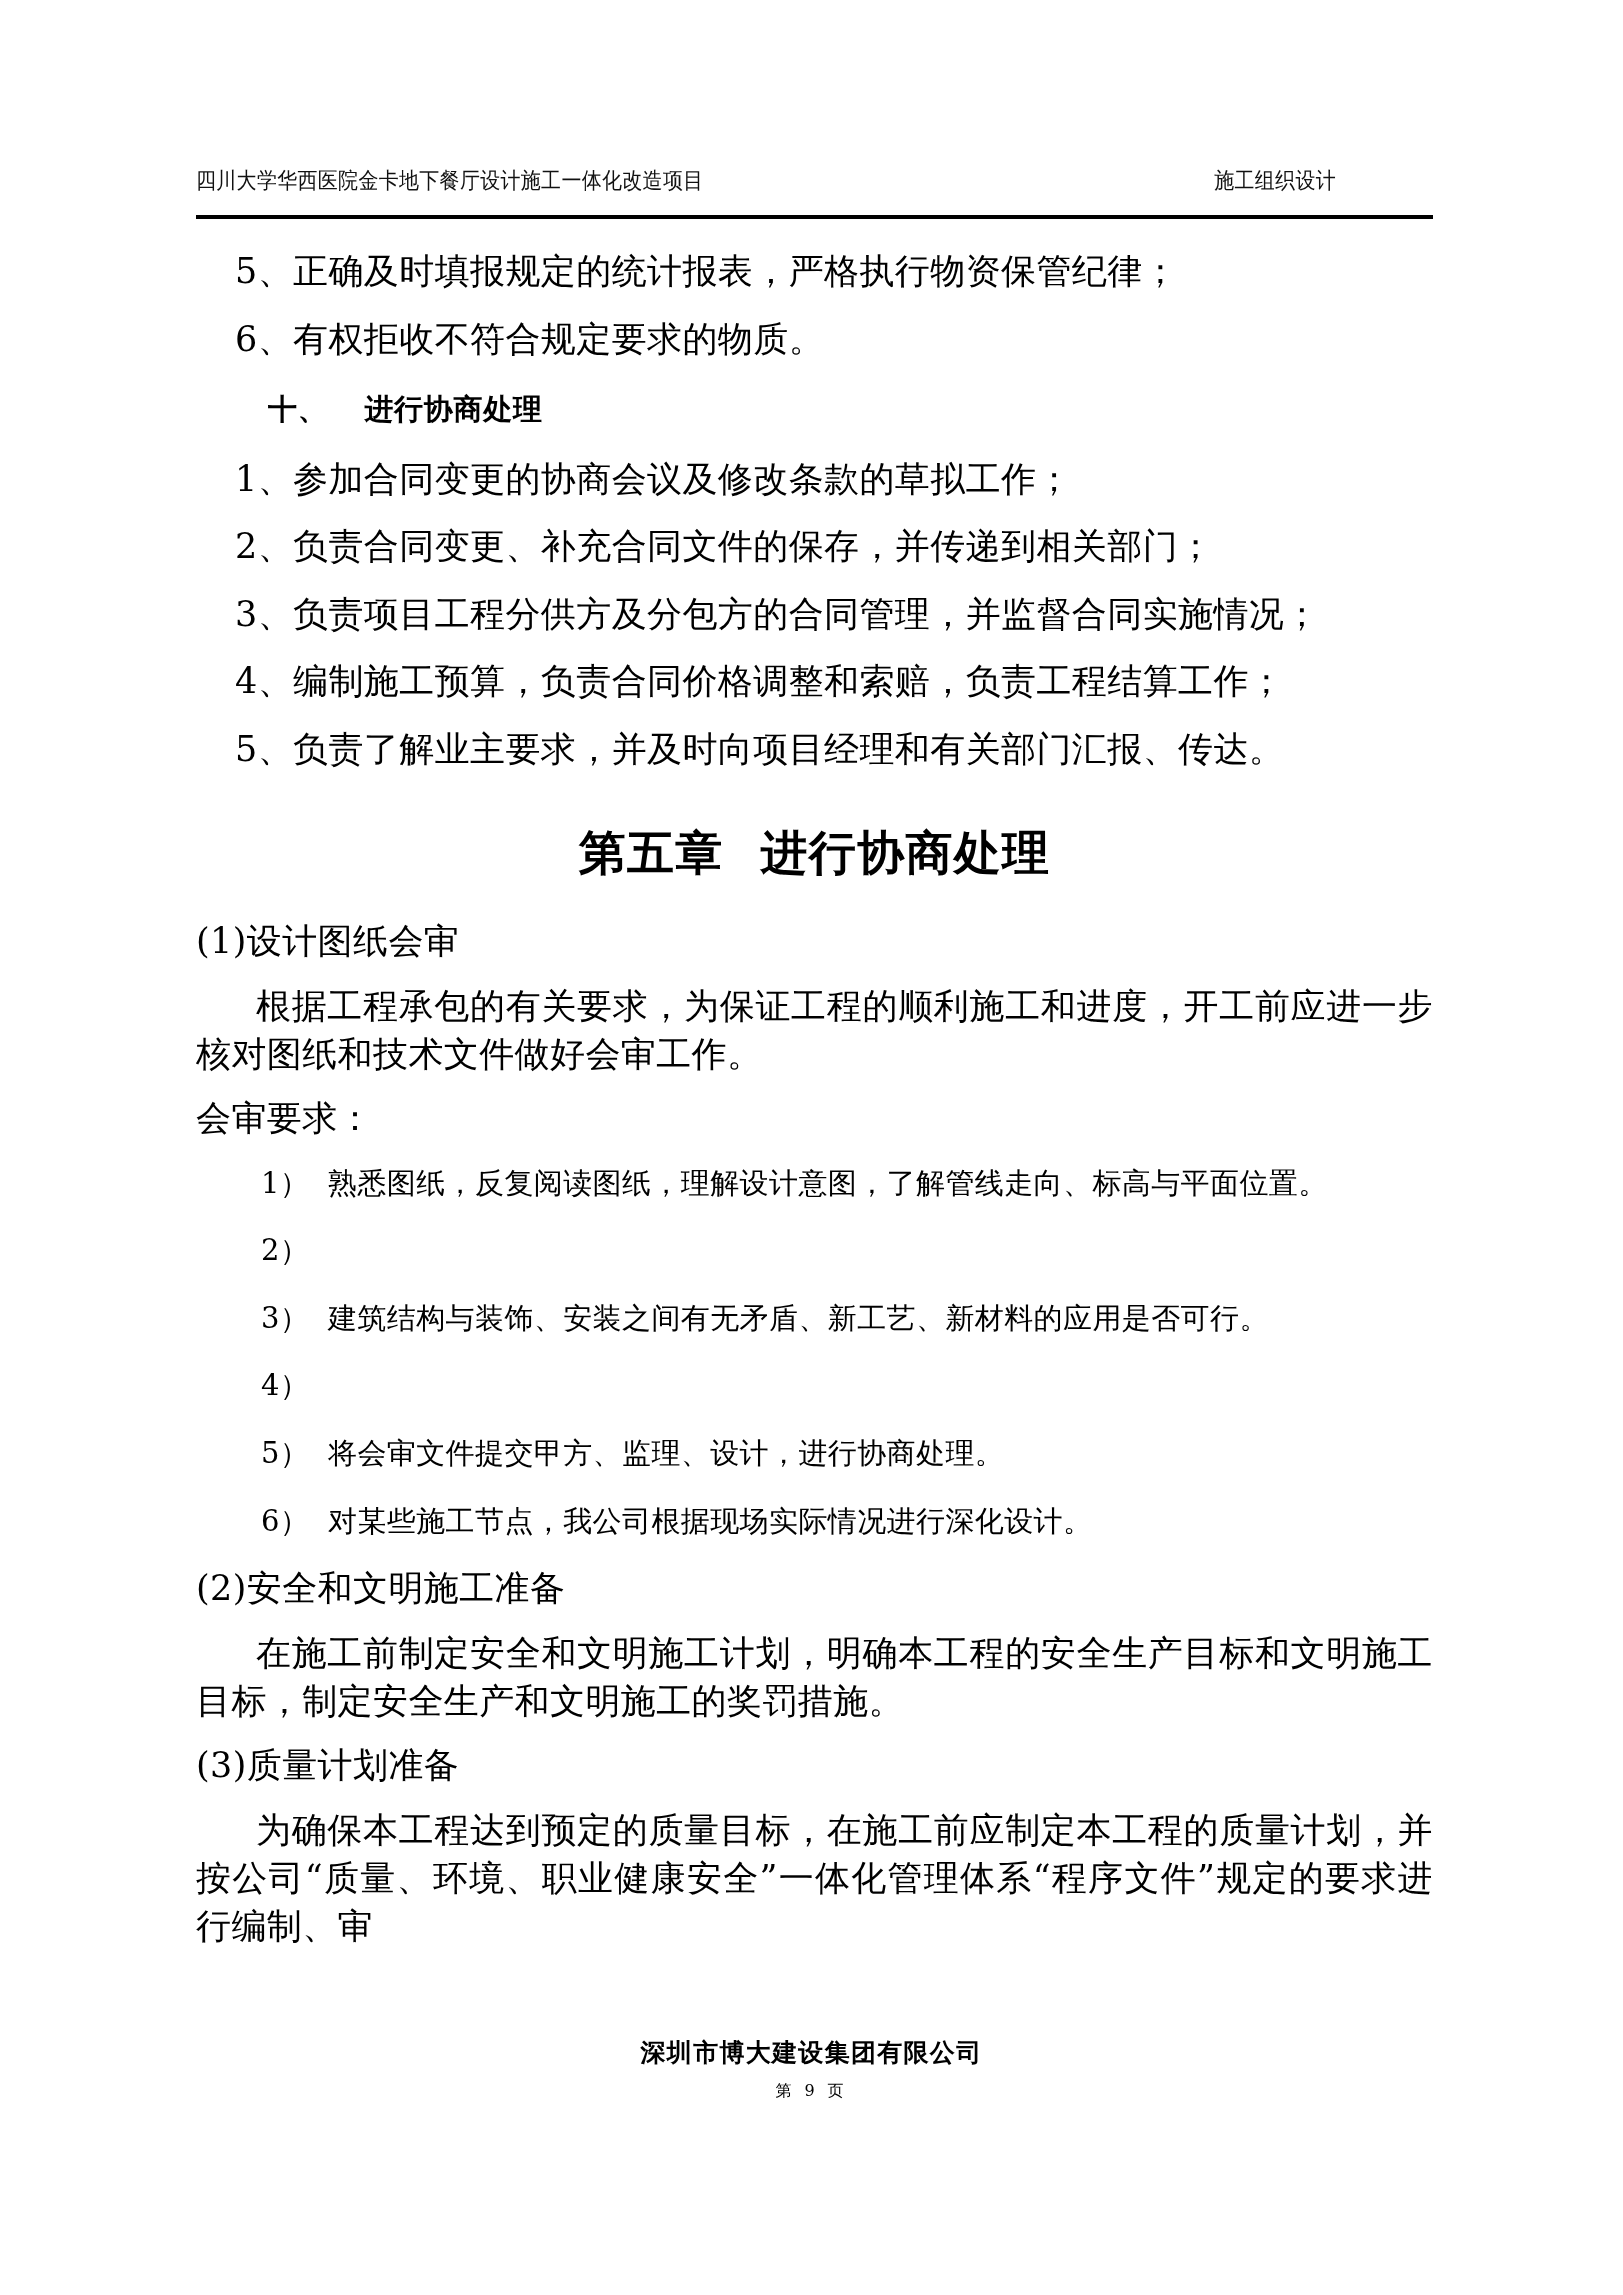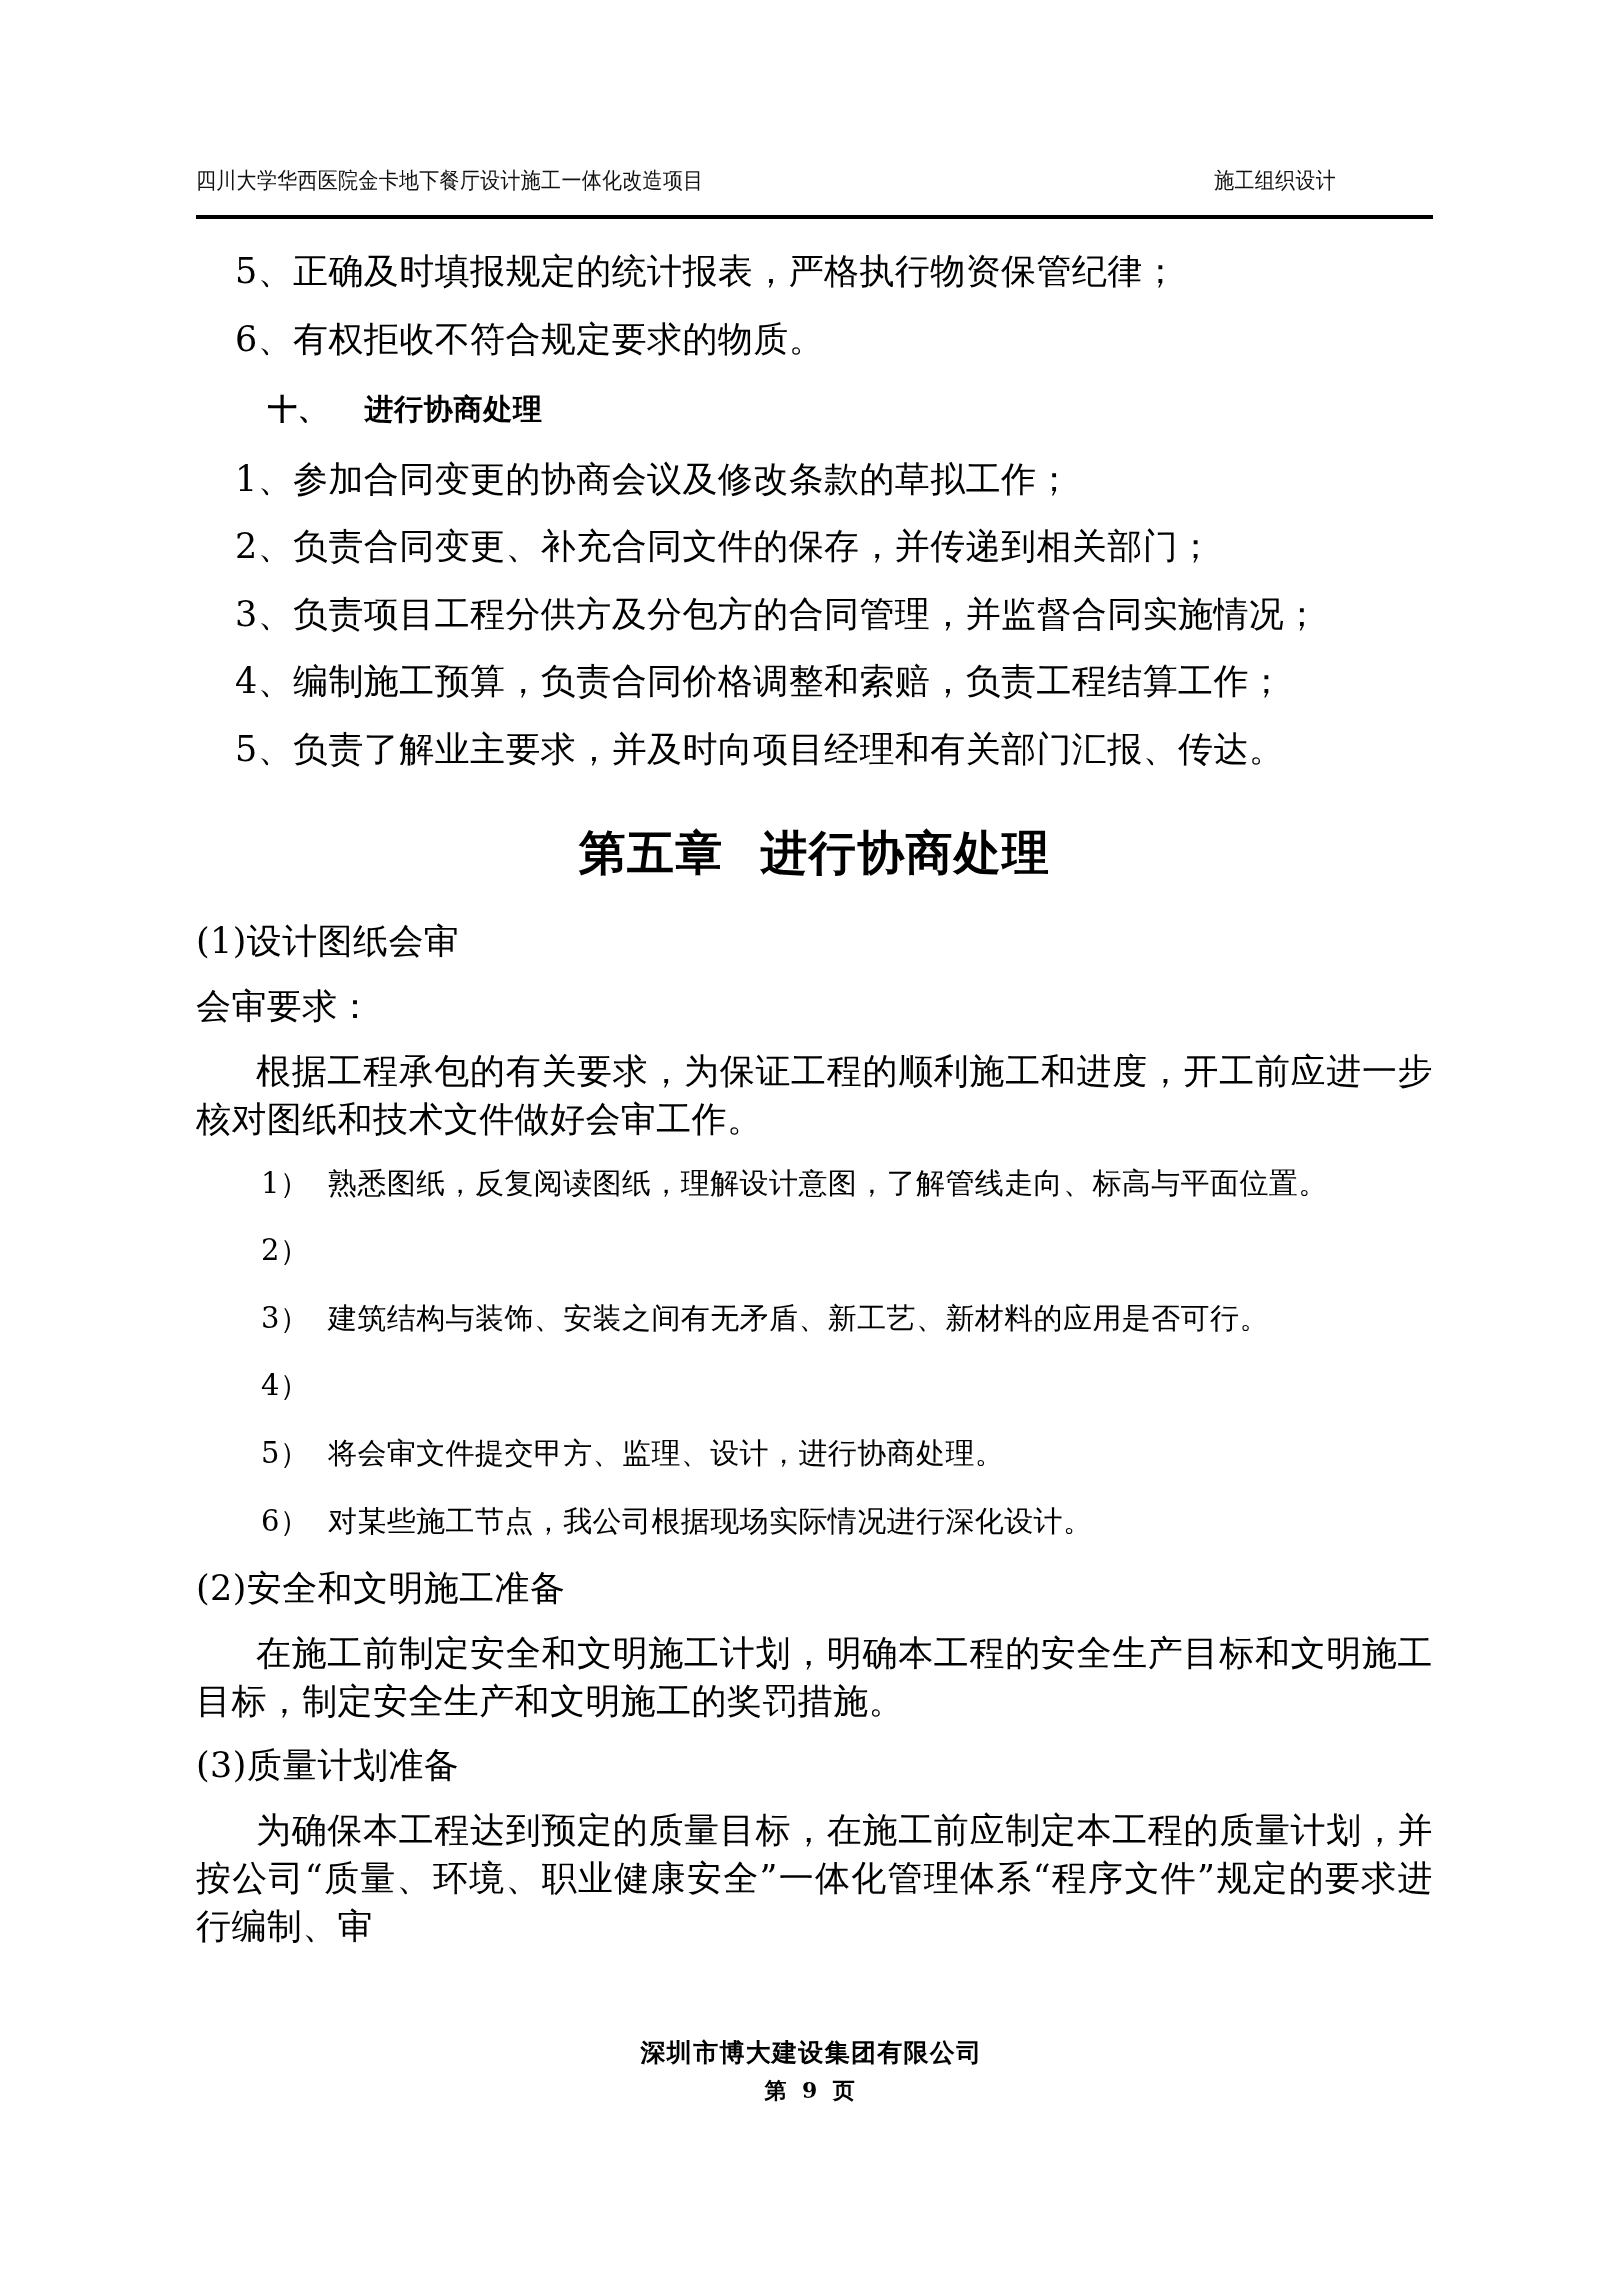--- a/index.html
+++ b/index.html
@@ -144,23 +144,23 @@
     text-align: center;
     font-family: "DejaVu Serif", "Liberation Serif", serif;
   }
   .footer-company {
     font-size: 25px;
     line-height: 35px;
     font-weight: bold;
     letter-spacing: 1.3px;
   }
   .footer-page {
-    font-size: 22px;
+    font-size: 16px;
     line-height: 35px;
-    font-weight: bold;
+    font-weight: normal;
     letter-spacing: 3.9px;
     margin-top: 2.6px;
   }
 </style>
 </head>
 <body>
 
 <div class="page">
 
   <div class="header">
@@ -182,23 +182,23 @@
     <p class="para numbered">2、负责合同变更、补充合同文件的保存，并传递到相关部门；</p>
     <p class="para numbered">3、负责项目工程分供方及分包方的合同管理，并监督合同实施情况；</p>
     <p class="para numbered">4、编制施工预算，负责合同价格调整和索赔，负责工程结算工作；</p>
     <p class="para numbered">5、负责了解业主要求，并及时向项目经理和有关部门汇报、传达。</p>
 
     <h1 class="chapter-title">
       <span>第五章</span><span class="gap"></span><span>进行协商处理</span>
     </h1>
 
     <p class="para sub">(1)设计图纸会审</p>
+    <p class="para indent2">根据工程承包的有关要求，为保证工程的顺利施工和进度，开工前应进一步核对图纸和技术文件做好会审工作。</p>
+
     <p class="para sub">会审要求：</p>
-
-    <p class="para indent2">根据工程承包的有关要求，为保证工程的顺利施工和进度，开工前应进一步核对图纸和技术文件做好会审工作。</p>
 
     <div class="listitem">
       <span class="marker">1）</span>
       <span class="txt">熟悉图纸，反复阅读图纸，理解设计意图，了解管线走向、标高与平面位置。</span>
     </div>
     <div class="listitem">
       <span class="marker">2）</span>
     </div>
     <div class="listitem">
       <span class="marker">3）</span>

